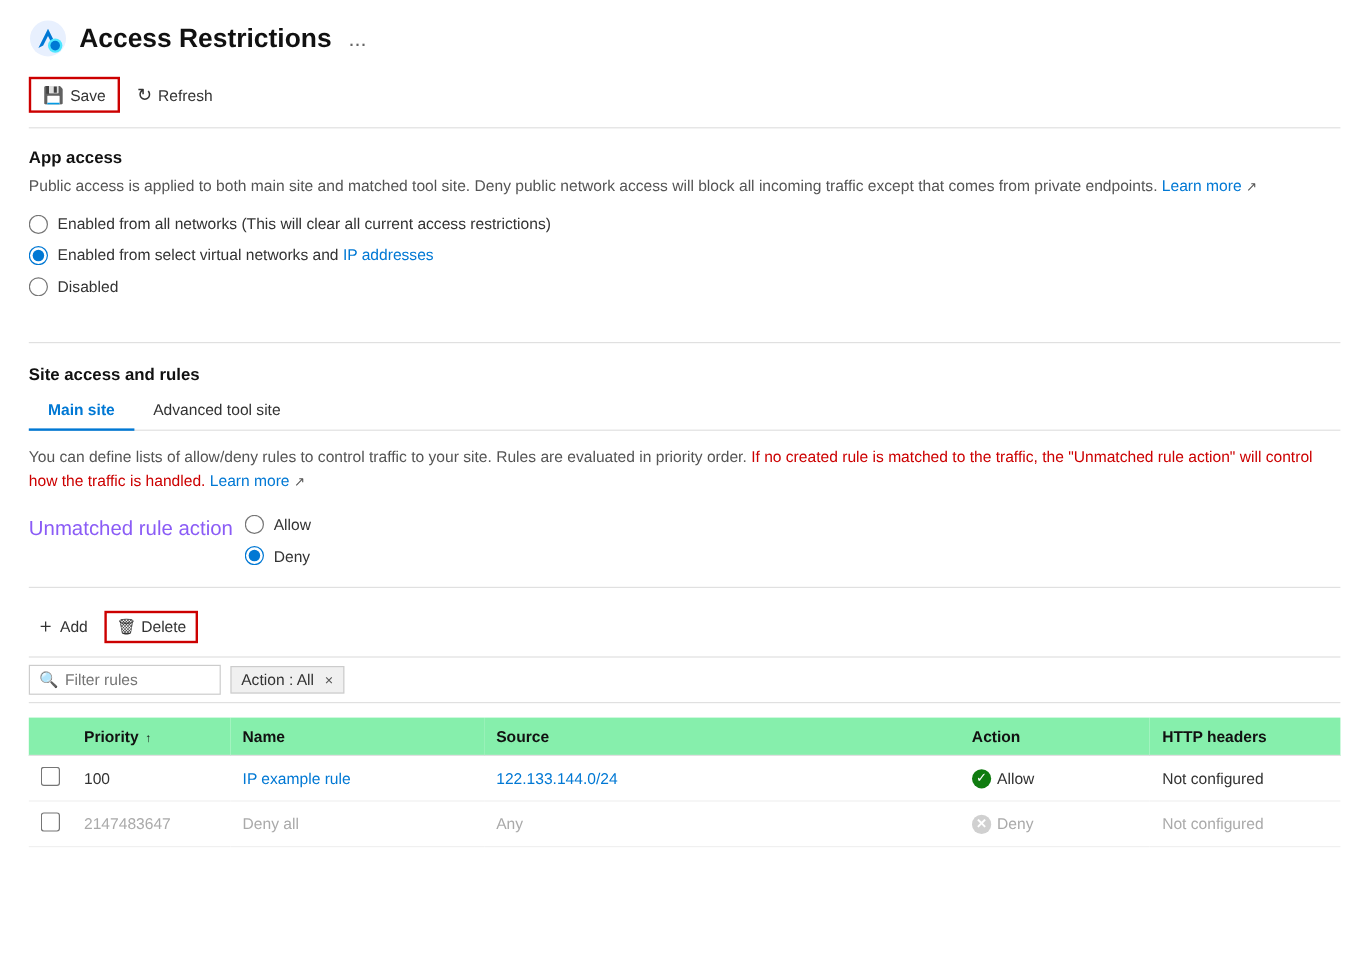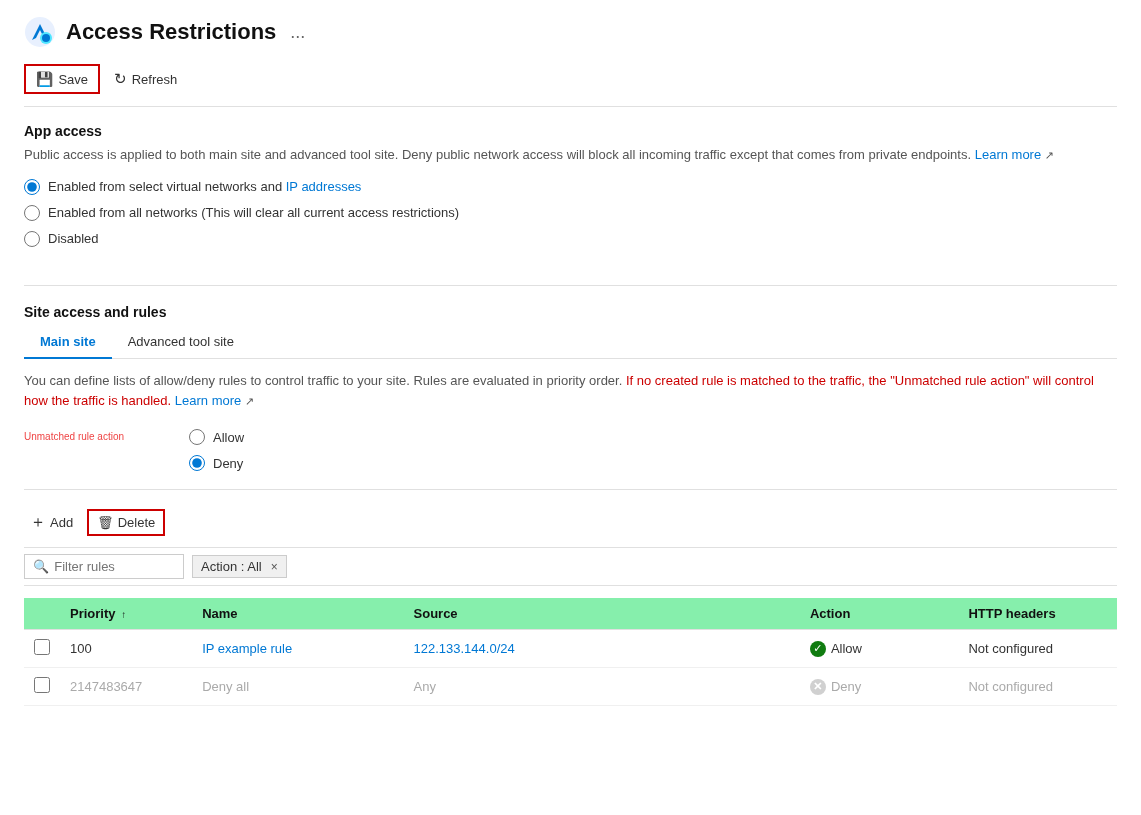--- a/index.html
+++ b/index.html
@@ -32,21 +32,21 @@
 
     .divider { border: none; border-top: 1px solid #e0e0e0; margin: 18px 0; }
 
     .tabs { display: flex; gap: 0; margin-bottom: 12px; border-bottom: 1px solid #e0e0e0; }
     .tab { padding: 8px 16px; cursor: pointer; font-size: 13px; color: #333; border-bottom: 2px solid transparent; margin-bottom: -1px; }
     .tab.active { color: #0078d4; border-bottom: 2px solid #0078d4; font-weight: 600; }
 
     .rules-desc { font-size: 13px; color: #555; margin-bottom: 17px; line-height: 1.6; }
 
     .unmatched-row { display: flex; align-items: flex-start; gap: 0; margin-bottom: 18px; }
-    .unmatched-label { min-width: 155px; color: #ef4444; font-size: 10px; padding-top: 2px; }
+    .unmatched-label { min-width: 155px; color: #8b5cf6; font-size: 17px; padding-top: 2px; }
 
     .action-toolbar { display: flex; align-items: center; gap: 8px; margin-bottom: 10px; }
     .add-btn { display: flex; align-items: center; gap: 4px; background: none; border: none; color: #333; font-size: 13px; cursor: pointer; padding: 4px 6px; }
     .delete-btn { display: flex; align-items: center; gap: 4px; background: none; border: 2px solid #c00; color: #333; font-size: 13px; cursor: pointer; padding: 4px 8px; }
 
     .filter-bar { display: flex; align-items: center; gap: 8px; margin-bottom: 12px; padding: 6px 0; border-top: 1px solid #e0e0e0; border-bottom: 1px solid #e0e0e0; }
     .filter-input-wrap { display: flex; align-items: center; gap: 5px; border: 1px solid #ccc; padding: 4px 8px; width: 160px; }
     .filter-input { border: none; outline: none; font-size: 13px; width: 120px; color: #888; }
     .filter-tag { display: flex; align-items: center; gap: 5px; background: #f0f0f0; border: 1px solid #ccc; padding: 3px 8px; font-size: 13px; }
     .filter-tag-x { cursor: pointer; color: #555; font-size: 12px; margin-left: 4px; }
@@ -105,34 +105,34 @@
     </button>
     <button class="toolbar-btn-refresh">
       <span style="font-size:15px;">↻</span>
       <span>Refresh</span>
     </button>
   </div>
 
   <div>
     <div class="section-title">App access</div>
     <div class="section-desc">
-      <span>Public access is applied to both main site and advanced tool site. Deny public network access will block all incoming traffic except that comes from private endpoints.</span>
+      <span>Public access is applied to both main site and matched tool site. Deny public network access will block all incoming traffic except that comes from private endpoints.</span>
       <a href="#" class="link">Learn more</a>
       <span style="font-size:11px;"> ↗</span>
     </div>
 
     <div class="public-network-row">
       <div class="radio-group" style="margin-left:0;">
         <label class="radio-item">
+          <input type="radio" class="radio-input" name="public_network" style="">
+          <span>Enabled from all networks (This will clear all current access restrictions)</span>
+        </label>
+        <label class="radio-item">
           <input type="radio" class="radio-input" name="public_network" checked="" style="">
           <span>Enabled from select virtual networks and <a href="#" class="link">IP addresses</a></span>
-        </label>
-        <label class="radio-item">
-          <input type="radio" class="radio-input" name="public_network" style="">
-          <span>Enabled from all networks (This will clear all current access restrictions)</span>
         </label>
         <label class="radio-item">
           <input type="radio" class="radio-input" name="public_network" style="">
           <span>Disabled</span>
         </label>
       </div>
     </div>
   </div>
 
   <hr class="divider">

